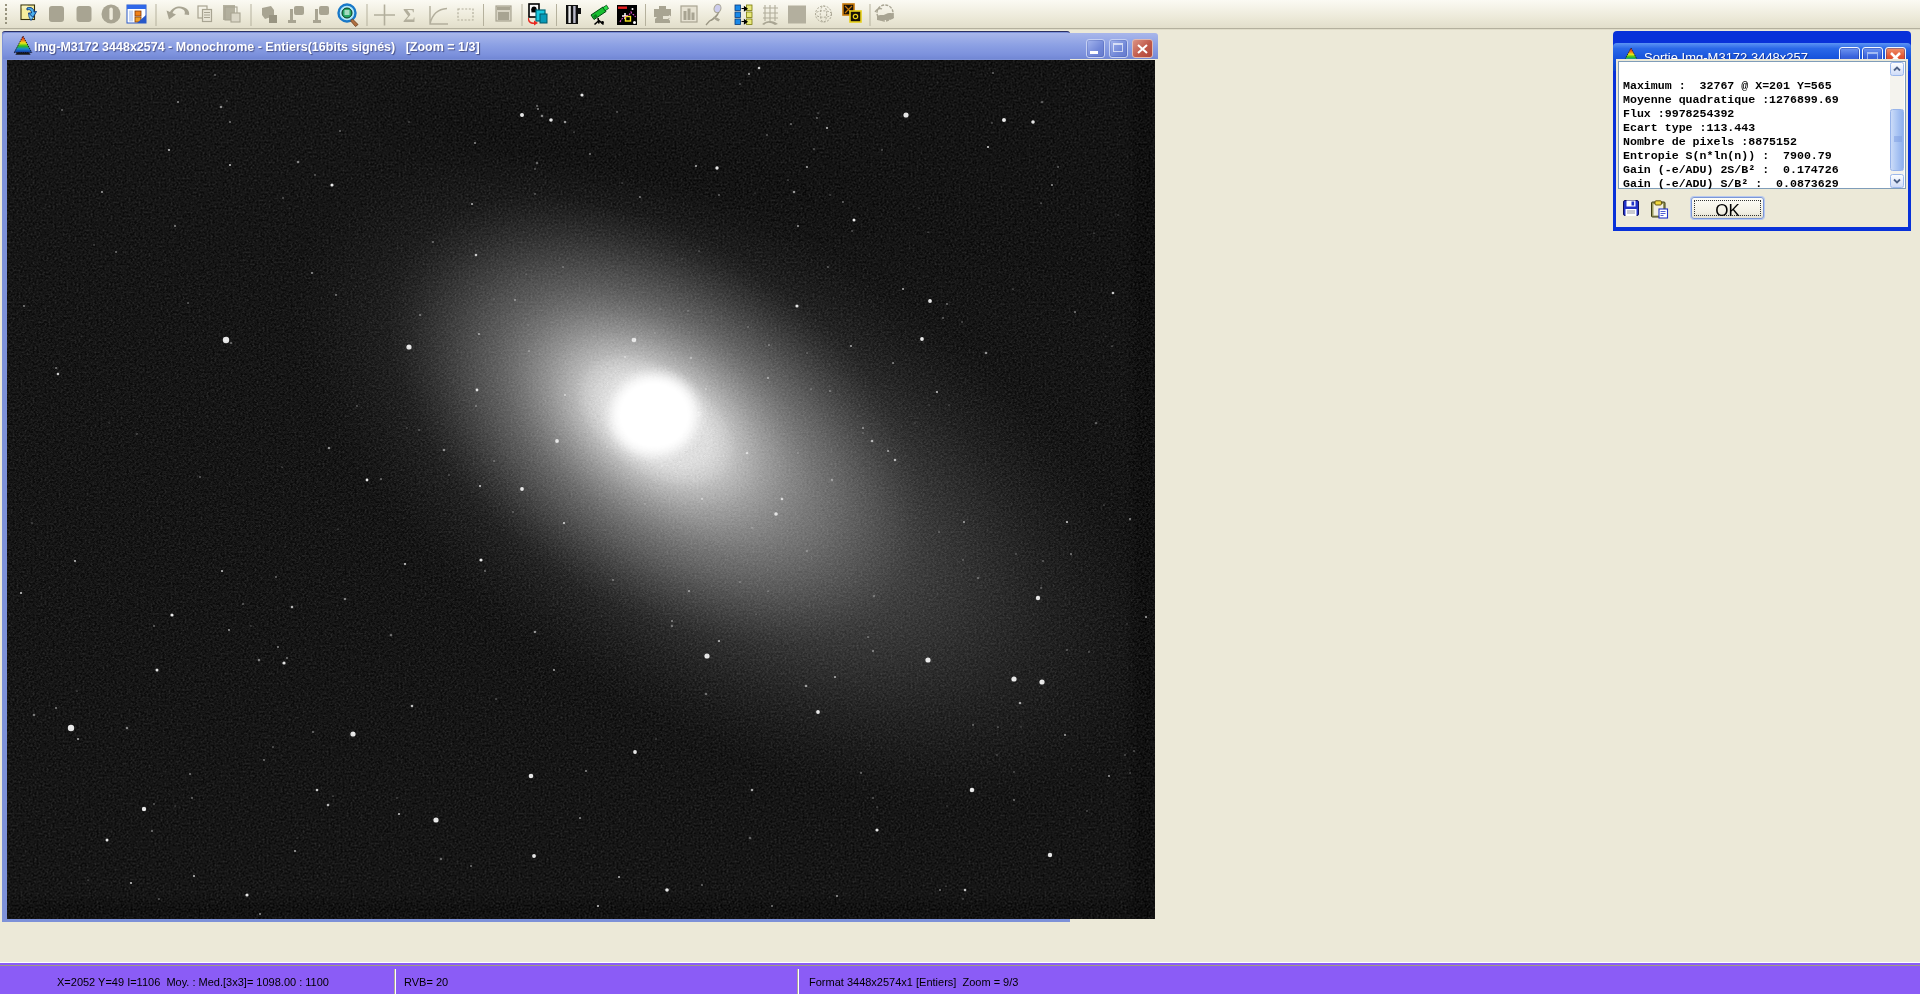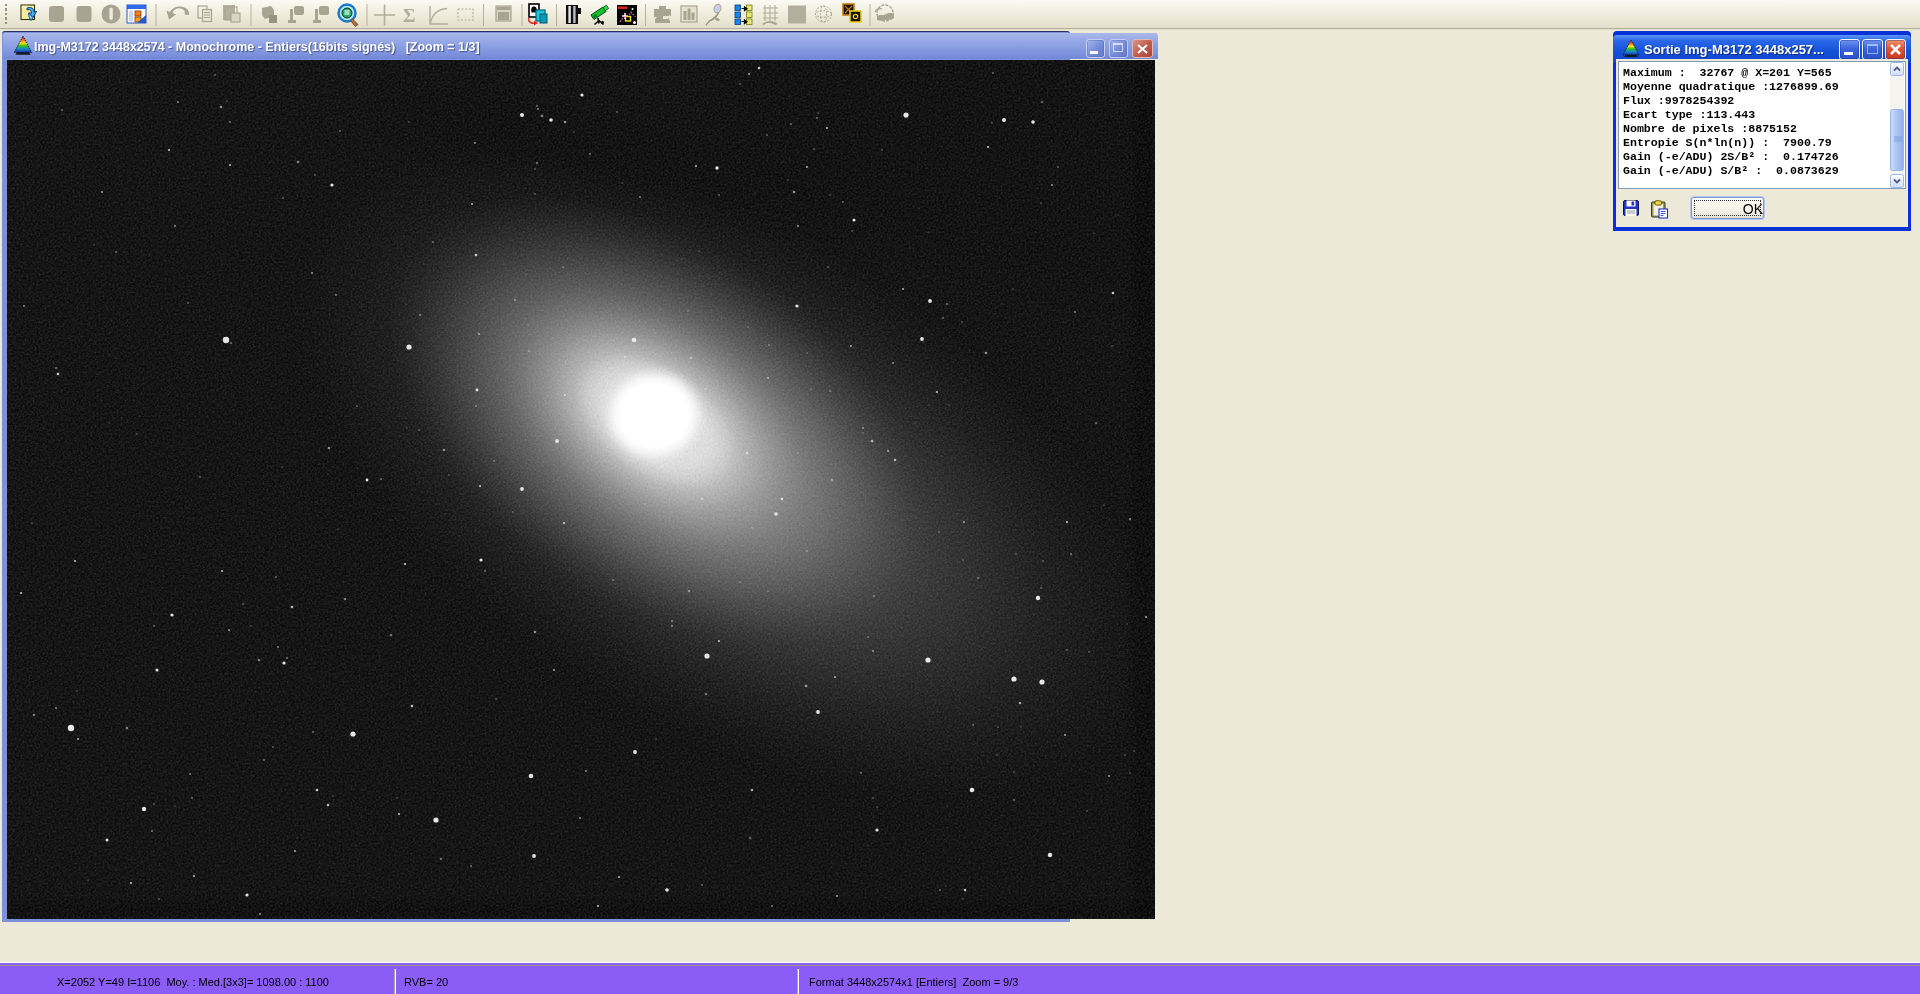--- a/index.html
+++ b/index.html
@@ -13,27 +13,27 @@
   background:#7d91d8; border-top:1px solid #2a2f63; border-radius:3px 3px 0 0; }
 #mtitle { position:absolute; left:1px; top:1px; width:1155px; height:26px; border-radius:3px 3px 0 0;
   background:linear-gradient(#a9b7ea,#8da1e4 45%,#7b90dc 85%,#7187d4);
   color:#fff; font-weight:bold; font-size:13px; }
 #mtitle .txt { position:absolute; left:31px; top:7px; font-size:12.5px; white-space:pre; text-shadow:1px 1px 1px rgba(20,20,60,0.55); }
 #imgarea { position:absolute; left:5px; top:28px; width:1148px; height:859px; background:#0b0b0b; }
 .wbtn { position:absolute; top:6px; width:19px; height:19px; border-radius:3px; }
 .dbtn { position:absolute; top:4px; width:21px; height:21px; border-radius:3px; border:1px solid #f4f8fc; box-shadow:inset 0 0 0 1px rgba(20,40,140,0.35); }
 #dialog { position:absolute; left:1613px; top:31px; width:298px; height:200px;
   background:#0831d9; border-radius:4px 4px 0 0; }
-#dtitle { position:absolute; left:0; top:4px; width:298px; height:28px; border-radius:4px 4px 0 0;
+#dtitle { position:absolute; left:0; top:12px; width:298px; height:28px; border-radius:4px 4px 0 0;
   background:linear-gradient(#5c94f4,#2a68e8 20%,#1653dc 55%,#0b46cc);
-  color:#fff; font-weight:bold; font-size:13px; }
+  color:#fff; font-weight:normal; font-size:13px; }
 #dbody { position:absolute; left:3px; top:28px; width:292px; height:168px; background:#ece9d8; }
 #dtext { position:absolute; left:2px; top:2px; width:288px; height:128px; background:#fff;
   border:1px solid #7f9db9; font-family:"Liberation Mono",monospace; font-size:11.6px;
-  font-weight:bold; line-height:13.95px; color:#000; white-space:pre; padding:4px 0 0 4px; }
+  font-weight:bold; line-height:13.95px; color:#000; white-space:pre; padding:17px 0 0 4px; }
 #statusbar { position:absolute; left:0; top:962px; width:1920px; height:32px;
   background:#8b5cf6; border-top:1px solid #fff; font-size:11px; color:#000; }
 #statusbar .line { position:absolute; left:0; top:2px; width:1920px; height:1px; background:#9d9a84; }
 #statusbar .t { position:absolute; top:13px; white-space:pre; }
 .sdiv { position:absolute; top:6px; width:2px; height:26px; border-left:1px solid #aca895; border-right:1px solid #fff; }
 </style>
 </head>
 <body>
 <div id="toolbar">
     <div id="grip"></div>
@@ -680,21 +680,21 @@
 </svg>
 <svg width="20" height="19" style="position:absolute;left:35px;top:11px" viewBox="0 0 20 19">
 <rect x="0.5" y="2" width="13.5" height="15" rx="1" fill="#9a9a60" stroke="#3a3a14" stroke-width="1"></rect>
 <rect x="2.5" y="4" width="9.5" height="11.5" fill="#f2efe0"></rect>
 <rect x="4" y="0.8" width="6.4" height="4.2" rx="1" fill="#f0d840" stroke="#5a4a08" stroke-width="0.9"></rect>
 <rect x="8" y="9" width="8.5" height="9" fill="#fff" stroke="#2233c8" stroke-width="1.1"></rect>
 <path d="M9.5 11.5 h5 M9.5 13.5 h5 M9.5 15.5 h3" stroke="#2233c8" stroke-width="0.8"></path>
 </svg>
 <div style="position:absolute;left:75px;top:8px;width:73px;height:22px;border-radius:3px;border:1px solid #7a96d8;background:linear-gradient(#fdfdf8,#f2f0e4 70%,#e3e0cf);box-shadow:0 0 0 1px #b7c8ee">
 <div style="position:absolute;left:2px;top:2px;right:2px;bottom:2px;border:1px dotted #333"></div>
-<div style="position:absolute;width:100%;text-align:right;top:3px;font-size:14px;color:#000">OK</div>
+<div style="position:absolute;width:100%;text-align:center;top:3px;font-size:17px;color:#000">OK</div>
 </div>
 </div>
   </div>
 </div>
 
 <div id="statusbar">
   <div class="line"></div>
   <span class="t" style="left:57px">X=2052 Y=49 I=1106  Moy. : Med.[3x3]= 1098.00 : 1100</span>
   <span class="t" style="left:404px">RVB= 20</span>
   <span class="t" style="left:809px">Format 3448x2574x1 [Entiers]  Zoom = 9/3</span>

